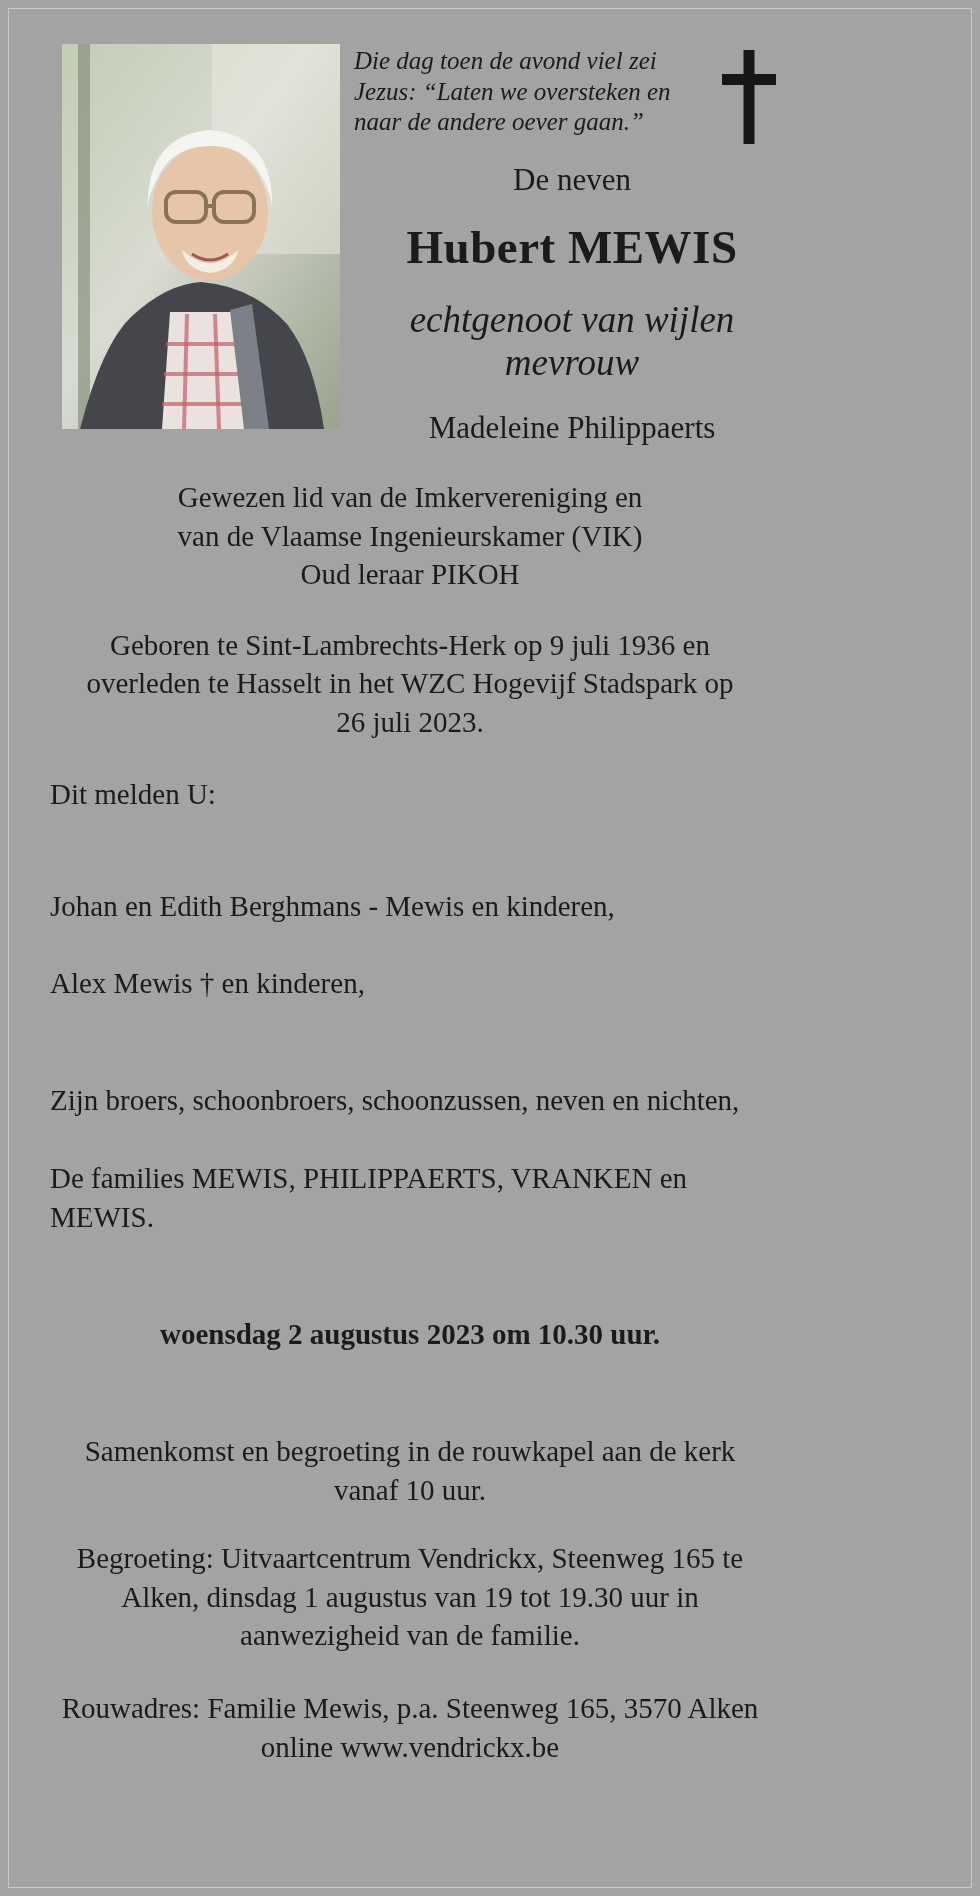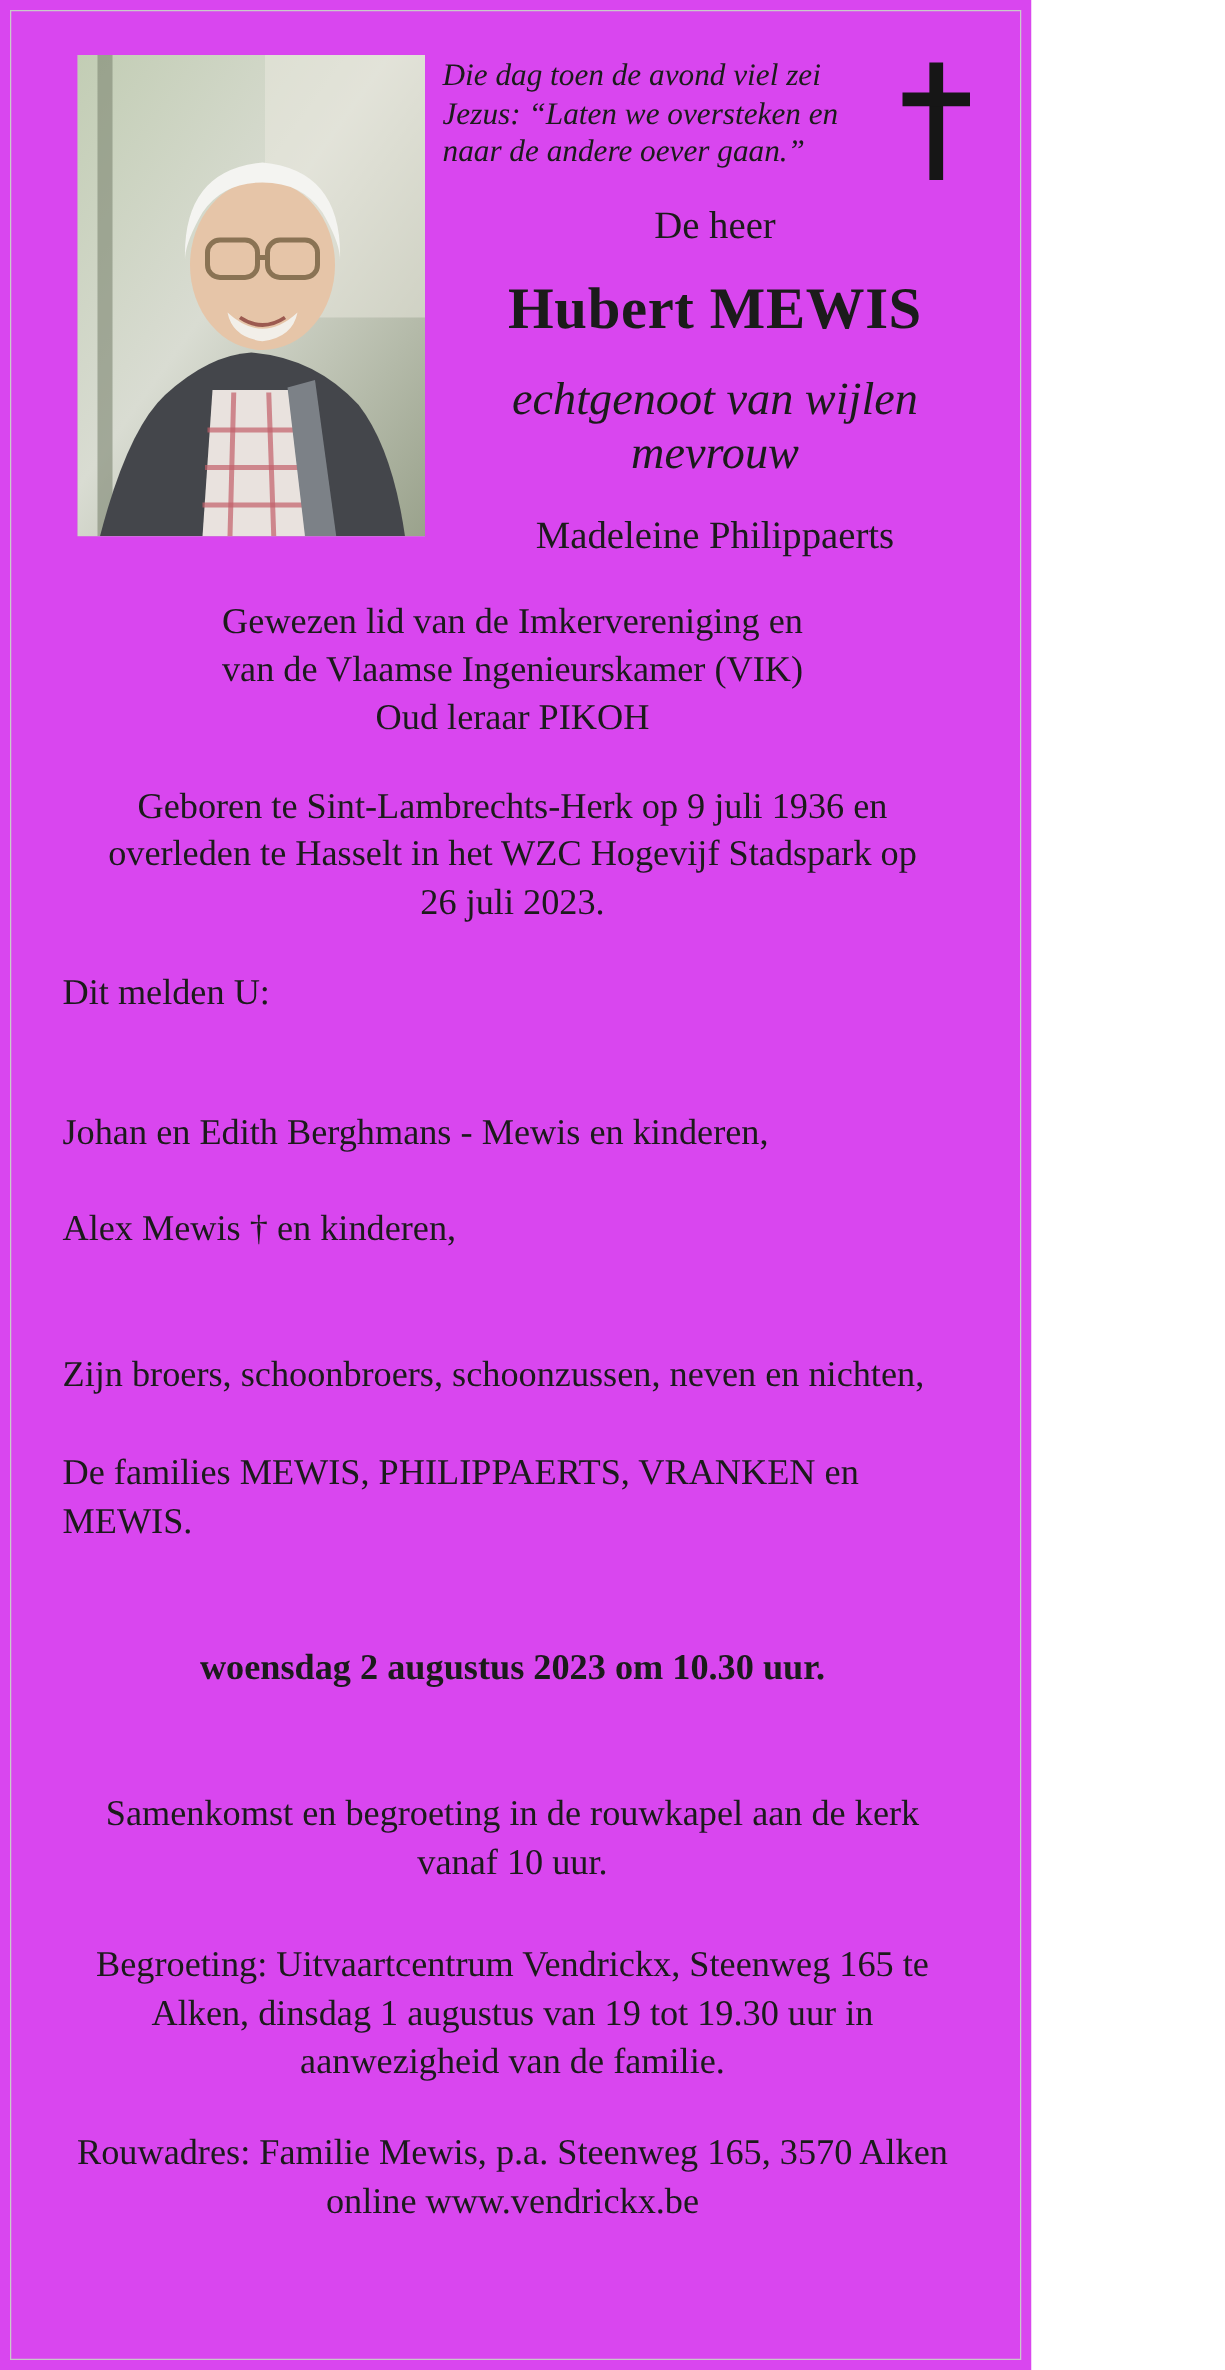--- a/index.html
+++ b/index.html
@@ -1,19 +1,19 @@
 <!DOCTYPE html>
 <html><head>
 <meta charset="utf-8">
 <style>
   html, body { margin:0; padding:0; background:#ffffff; }
   .page {
     position:relative;
-    width:825px; height:1896px;
-    background:#d946ef;
+    width:980px; height:1896px;
+    background:#a3a3a3;
     font-family:"Liberation Serif","DejaVu Serif",serif;
     color:#1b1b1b;
     overflow:hidden;
   }
   .frame {
     position:absolute; inset:8px;
     border:1px solid #c9c9c9;
     pointer-events:none;
   }
   .content {
@@ -49,21 +49,21 @@
   .rightalign { text-align:right; padding-right:24px; }
   .bold { font-weight:bold; }
   .mt-memberships { margin-top:32px; }
   .mt-life { margin-top:32px; }
   .mt-announce { margin-top:34px; }
   .mt-family { margin-top:34px; }
   .mt-relatives { margin-top:40px; }
   .mt-families { margin-top:40px; }
   .mt-service { margin-top:40px; }
   .mt-gathering { margin-top:40px; }
-  .mt-visitation { margin-top:44px; }
+  .mt-visitation { margin-top:30px; }
   .mt-mourning { margin-top:34px; }
 </style>
 </head>
 <body>
 
 <div class="page">
   <div class="frame"></div>
 
   <div class="content">
 
@@ -108,21 +108,21 @@
       <div class="header-right">
         <div class="quote-row">
           <div class="quote">Die dag toen de avond viel zei
 Jezus: “Laten we oversteken en
 naar de andere oever gaan.”</div>
           <div class="cross">
             <span class="v"></span>
             <span class="h"></span>
           </div>
         </div>
-        <div class="salutation">De heer</div>
+        <div class="salutation">De neven</div>
         <div class="name">Hubert MEWIS</div>
         <div class="relation">echtgenoot van wijlen mevrouw</div>
         <div class="spouse">Madeleine Philippaerts</div>
       </div>
     </div>
 
     <div class="block center mt-memberships">Gewezen lid van de Imkervereniging en
 van de Vlaamse Ingenieurskamer (VIK)
 Oud leraar PIKOH</div>
 

